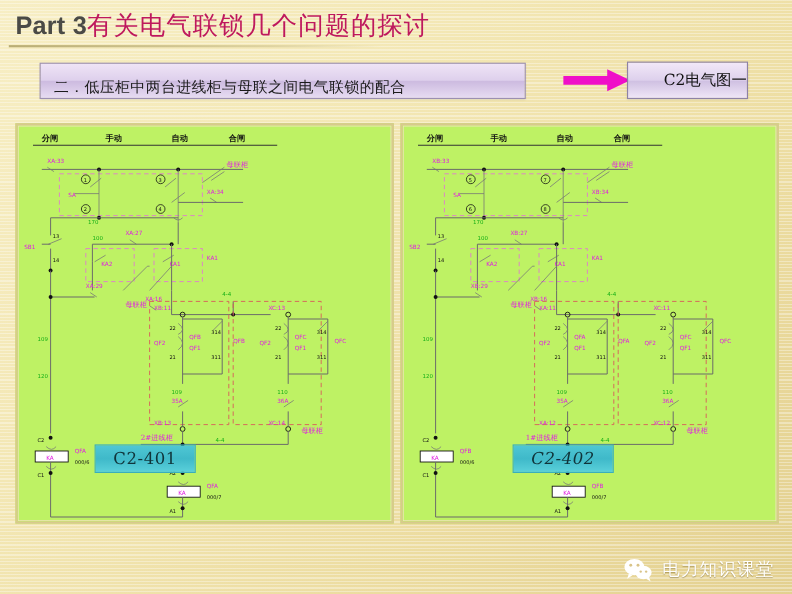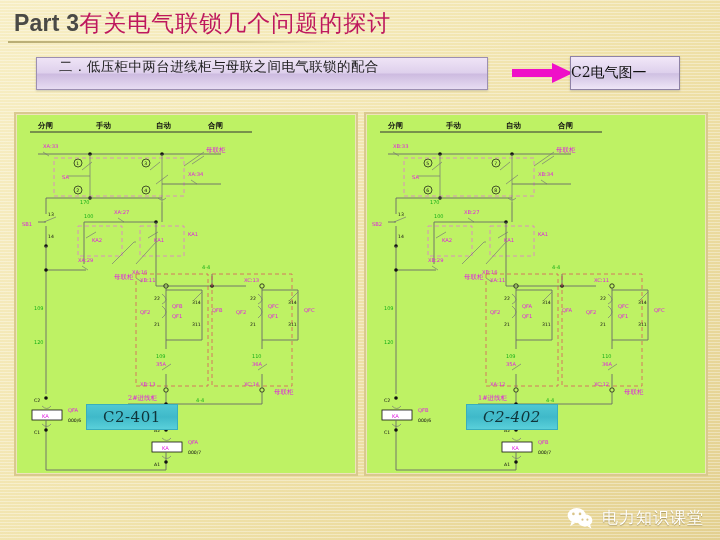--- a/index.html
+++ b/index.html
@@ -26,36 +26,36 @@
   .title-underline{
     position:absolute;left:8px;top:41px;width:340px;height:2px;
     background:linear-gradient(90deg,#b9ad74,#ded3a0 70%,rgba(222,211,160,0));
   }
 
   .subtitle-bar{
     position:absolute;left:36px;top:57px;width:440px;height:31px;
     background:linear-gradient(180deg,#efe4f6 0%,#ded0ec 48%,#cdbbe0 52%,#e7dcf2 100%);
     border:1px solid #9c8fb2;
     box-shadow:0 1px 2px rgba(0,0,0,.18);
-    display:flex;align-items:flex-start;padding-left:10px;
+    display:flex;align-items:flex-end;
   }
   .subtitle-text{
     font-family:"DejaVu Serif",serif;font-size:13.5px;color:#1b1b1b;
     padding-left:12px;letter-spacing:.4px;white-space:nowrap;
   }
 
   .arrow-wrap{position:absolute;left:512px;top:62px;width:62px;height:22px;}
   .arrow-svg{display:block;}
 
   .c2box{
     position:absolute;left:570px;top:56px;width:108px;height:32px;
     background:linear-gradient(180deg,#f2e8f8 0%,#ddd0ec 50%,#cfc0e2 52%,#efe6f7 100%);
     border:1px solid #8e82a6;
     box-shadow:0 1px 2px rgba(0,0,0,.18);
-    display:flex;align-items:center;justify-content:flex-start;
+    display:flex;align-items:center;justify-content:flex-end;
   }
   .c2box-text{font-family:"DejaVu Serif",serif;font-size:14px;color:#111;white-space:nowrap;}
 
   
   .panel{
     position:absolute;top:112px;width:340px;height:360px;
     background:#bef264;border:2px solid #d9c98e;
     box-shadow:0 0 0 1px #efe3bb inset;
     overflow:hidden;
   }

